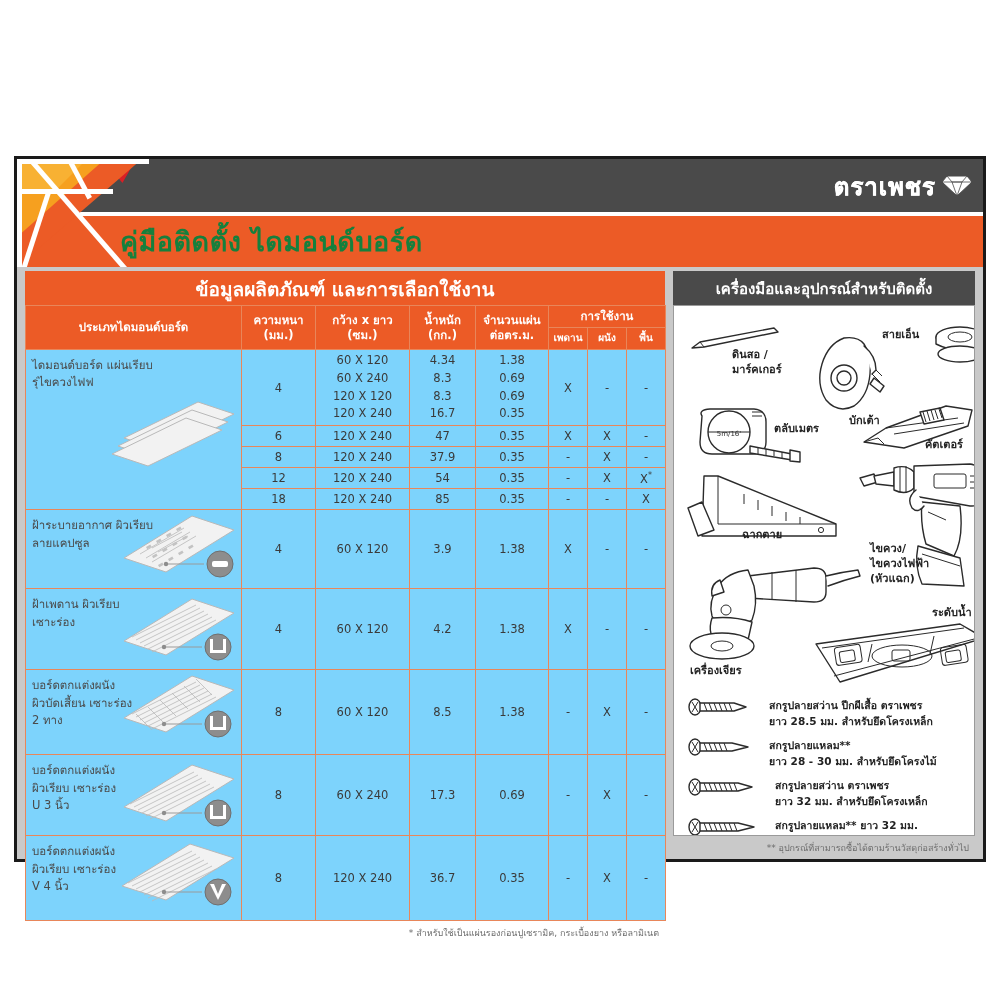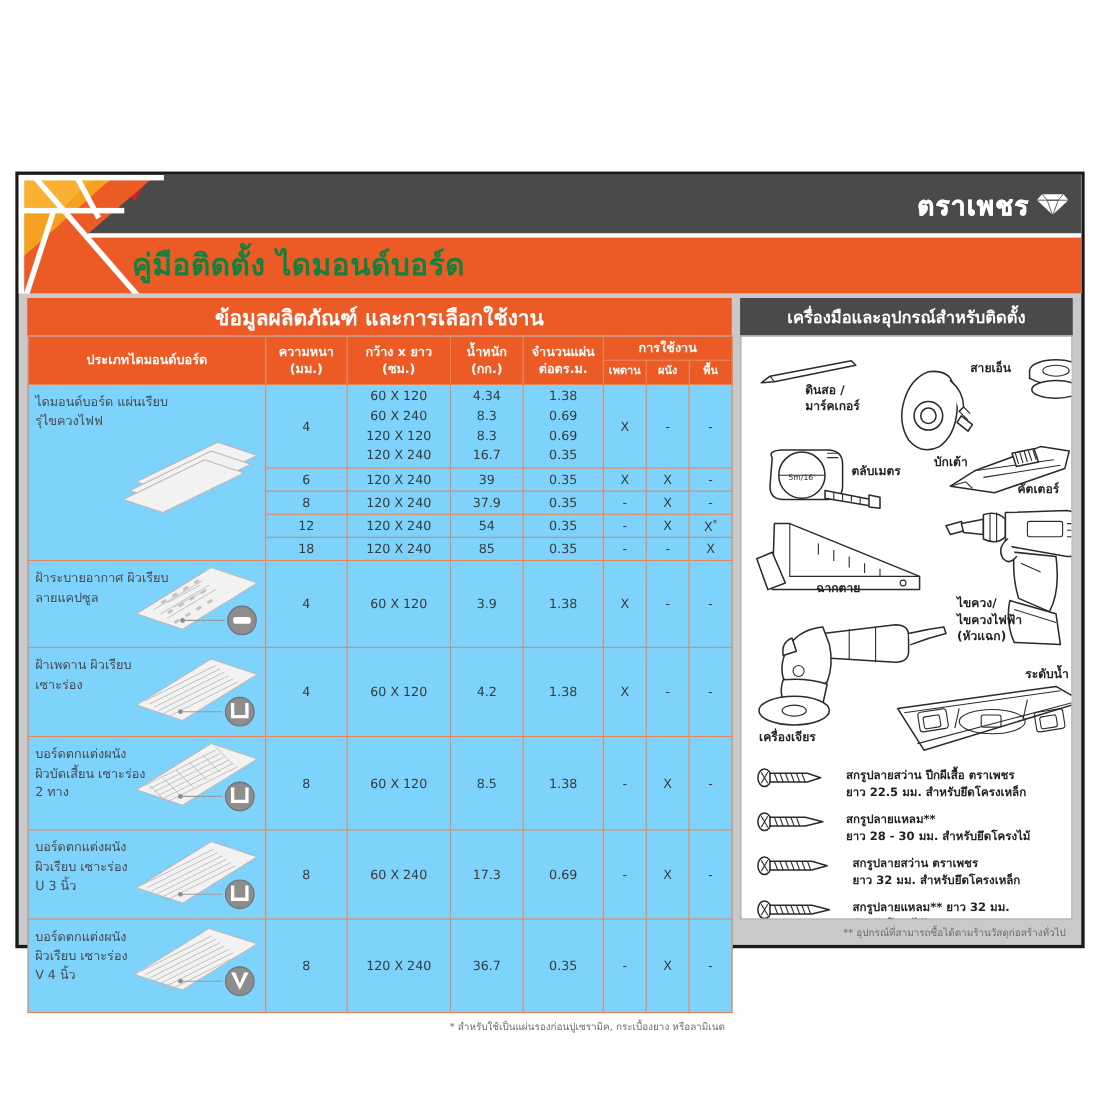--- a/index.html
+++ b/index.html
@@ -183,21 +183,21 @@
               <div>0.69</div>
               <div>0.35</div>
             </td>
             <td>X</td>
             <td>-</td>
             <td>-</td>
           </tr>
           <tr>
             <td style="height:16px;">6</td>
             <td>120 X 240</td>
-            <td>39</td>
+            <td>47</td>
             <td>0.35</td>
             <td>X</td>
             <td>X</td>
             <td>-</td>
           </tr>
           <tr>
             <td style="height:16px;">8</td>
             <td>120 X 240</td>
             <td>37.9</td>
             <td>0.35</td>
@@ -490,21 +490,21 @@
 
         <div class="screw-row" style="left:14px;top:392px;">
           <svg width="62" height="18" viewBox="0 0 62 18">
             <ellipse class="ln fw" cx="7" cy="9" rx="6" ry="8"></ellipse>
             <path class="lnT" d="M4 4 L10 14 M4 14 L10 4"></path>
             <path class="ln fw" d="M12 5 L46 5 L58 9 L46 13 L12 13 Z"></path>
             <path class="lnT" d="M16 5 L19 13 M21 5 L24 13 M26 5 L29 13 M31 5 L34 13 M36 5 L39 13 M41 5 L44 13"></path>
           </svg>
           <div class="screw-txt">
             <div>สกรูปลายสว่าน ปีกผีเสื้อ ตราเพชร</div>
-            <div>ยาว 22.5 มม. สำหรับยึดโครงเหล็ก</div>
+            <div>ยาว 28.5 มม. สำหรับยึดโครงเหล็ก</div>
           </div>
         </div>
 
         <div class="screw-row" style="left:14px;top:432px;">
           <svg width="62" height="18" viewBox="0 0 62 18">
             <ellipse class="ln fw" cx="7" cy="9" rx="6" ry="8"></ellipse>
             <path class="lnT" d="M4 4 L10 14 M4 14 L10 4"></path>
             <path class="ln fw" d="M12 5 L44 5 L60 9 L44 13 L12 13 Z"></path>
             <path class="lnT" d="M16 5 L19 13 M21 5 L24 13 M26 5 L29 13 M31 5 L34 13 M36 5 L39 13"></path>
           </svg>

